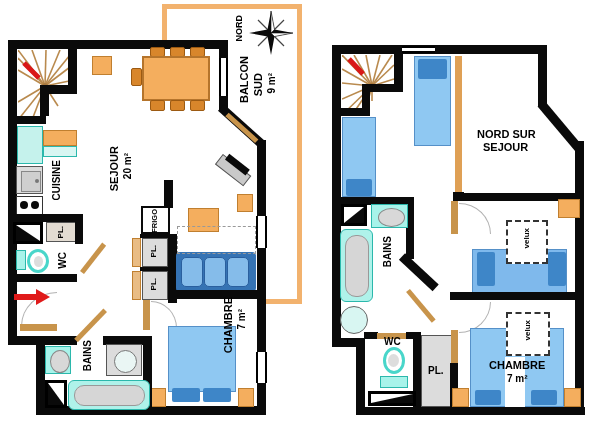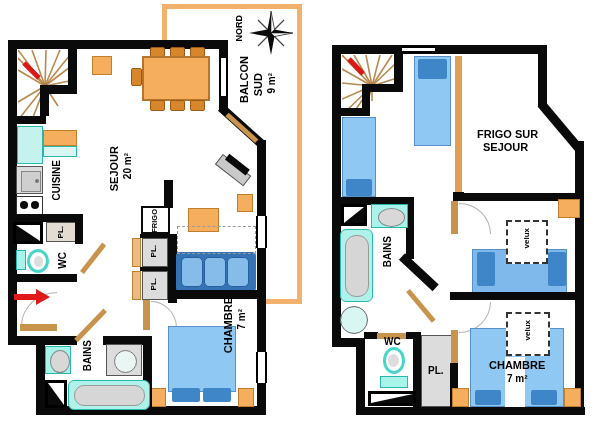--- a/index.html
+++ b/index.html
@@ -244,21 +244,21 @@
     <div class="wall" style="left:340px;top:108px;width:30px;height:8px;"></div>
 
     <div class="bedl" style="left:414px;top:56px;width:37px;height:90px;"></div>
     <div class="bedd" style="left:418px;top:59px;width:29px;height:20px;"></div>
     <div class="bedl" style="left:342px;top:117px;width:34px;height:80px;"></div>
     <div class="bedd" style="left:346px;top:179px;width:26px;height:17px;"></div>
 
     <div class="tan" style="left:455px;top:56px;width:7px;height:140px;background:#DFA055;"></div>
     <div class="wall" style="left:453px;top:192px;width:11px;height:9px;"></div>
 
-    <span class="lbl" style="left:477px;top:129px;font-size:11px;">FRIGO SUR</span>
+    <span class="lbl" style="left:477px;top:129px;font-size:11px;">NORD SUR</span>
     <span class="lbl" style="left:483px;top:142px;font-size:11px;">SEJOUR</span>
 
     <div class="wall" style="left:332px;top:197px;width:82px;height:8px;"></div>
     <div class="wall" style="left:406px;top:197px;width:8px;height:62px;"></div>
     <div class="wall diag" style="left:402px;top:252px;width:46px;height:9px;transform:rotate(43deg);"></div>
     <div class="leaf diag" style="left:408px;top:288px;width:40px;transform:rotate(50deg);"></div>
     <div class="tri" style="left:341px;top:204px;width:26px;height:22px;">
       <svg width="20" height="16" viewBox="0 0 20 16">
           <polygon points="0,16 20,16 20,0" fill="#0a0a0a"></polygon>
         </svg>

